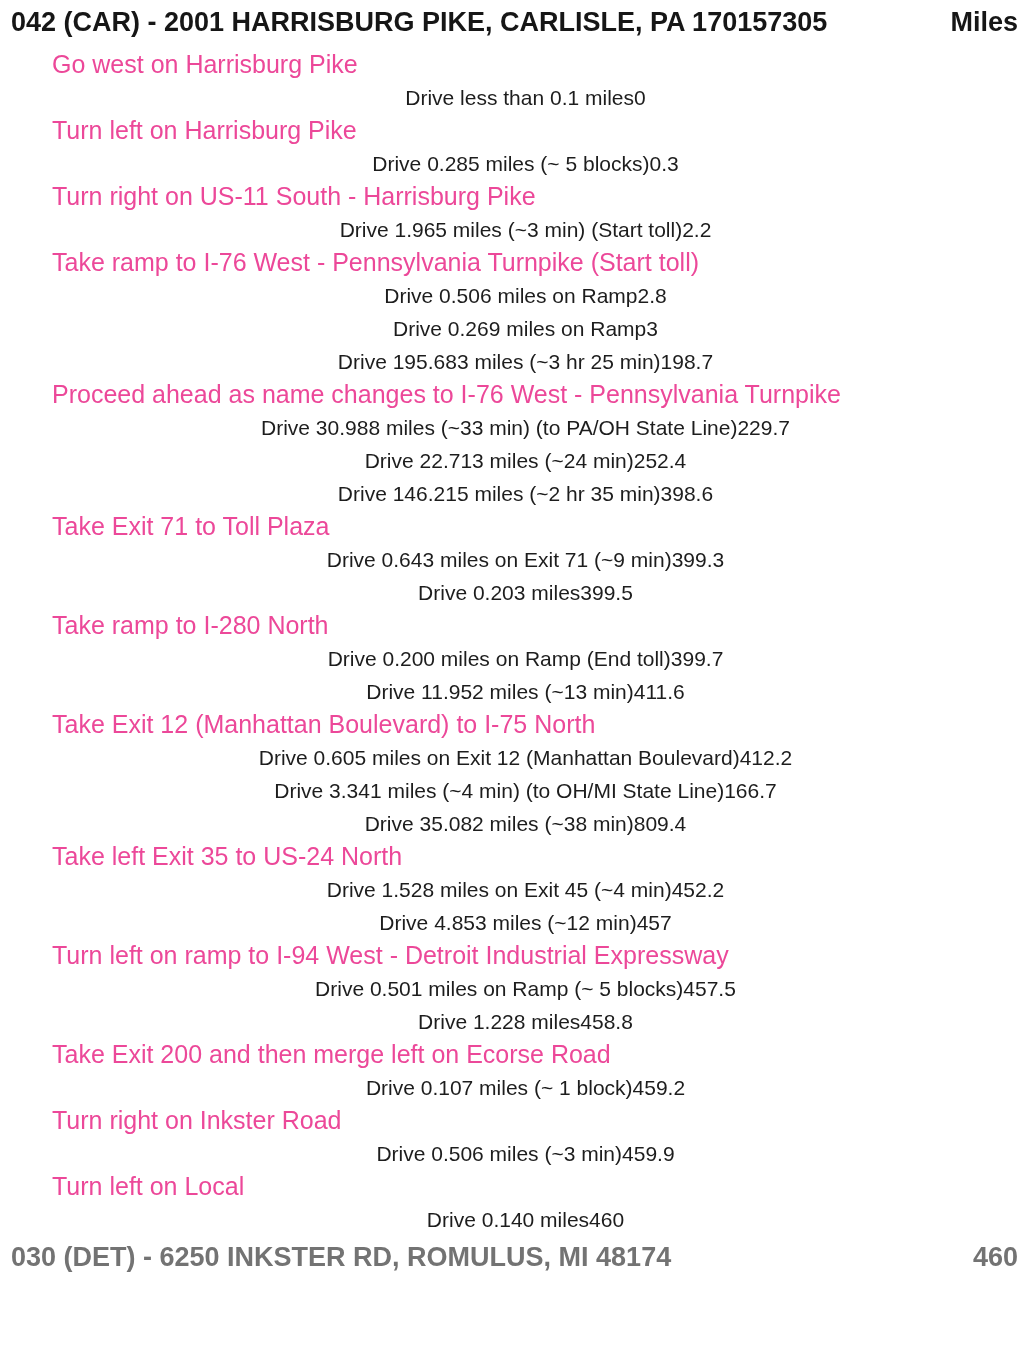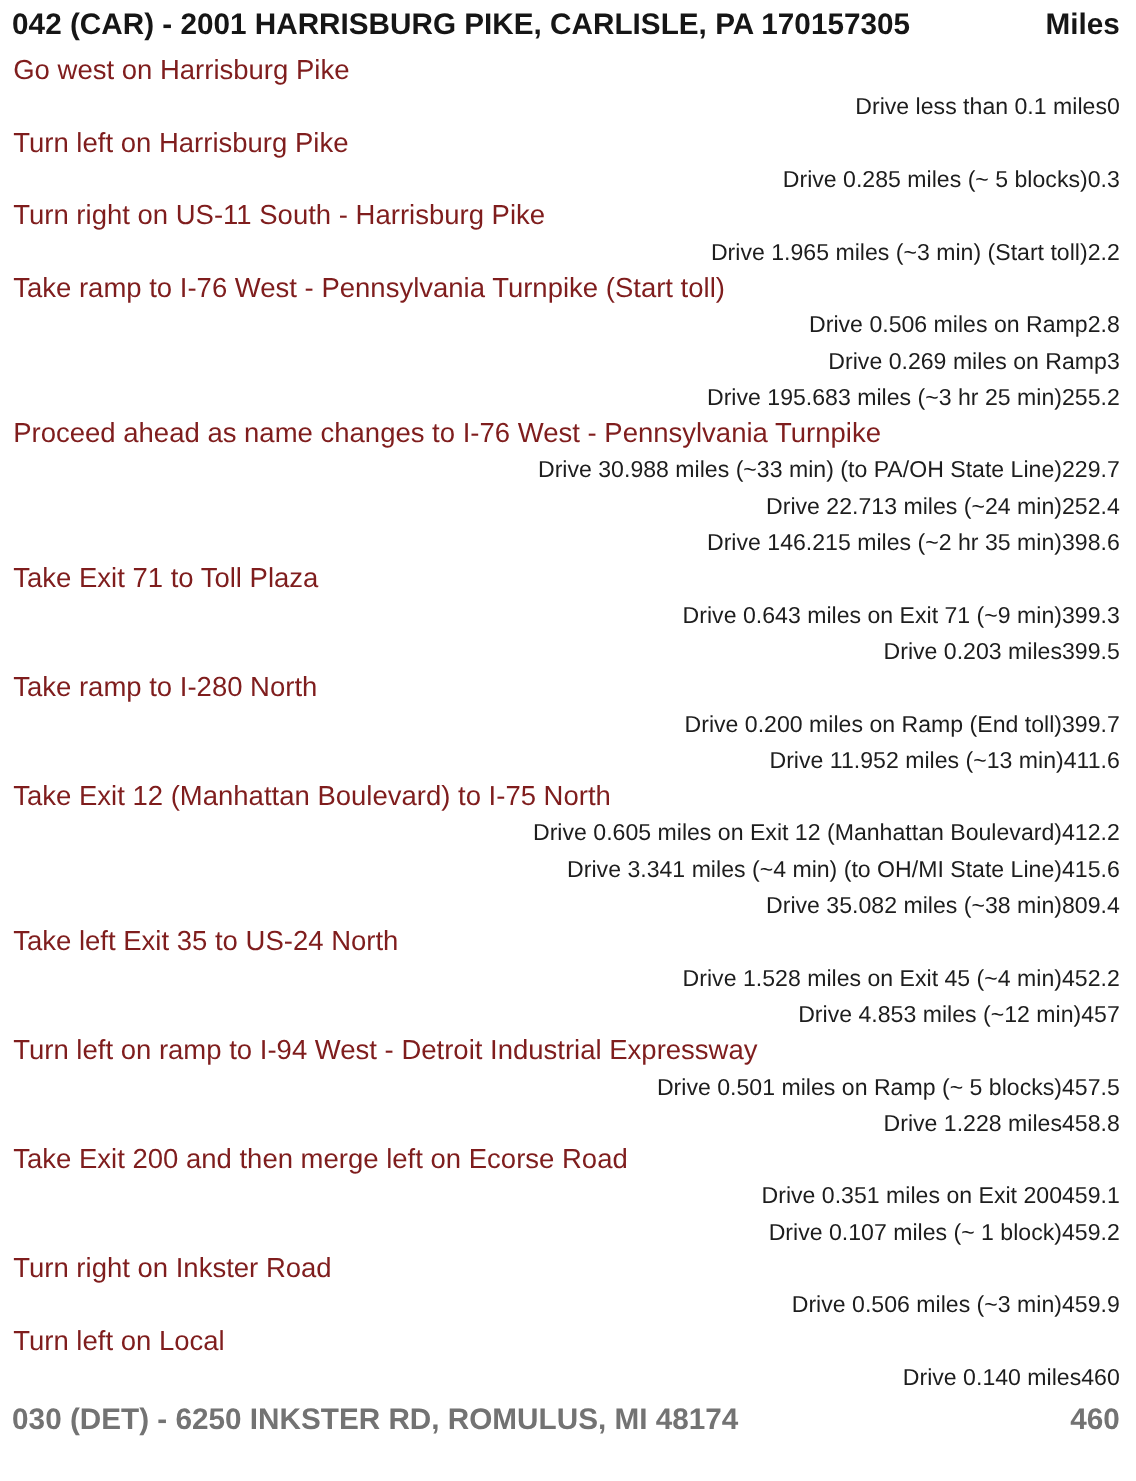--- a/index.html
+++ b/index.html
@@ -31,27 +31,28 @@
   .directions-list {
     width: 100%;
   }
   .maneuver-row {
     display: flex;
     align-items: center;
     height: 33px;
     padding-left: 12px;
     padding-right: 15px;
     font-size: 25px;
-    color: #7f1d1d;
+    color: #ec4899;
     white-space: nowrap;
+    margin-left: 40px;
   }
   .drive-row {
     display: flex;
     align-items: center;
-    justify-content: flex-end;
+    justify-content: center;
     height: 33px;
     padding-left: 33px;
     padding-right: 15px;
     font-size: 21px;
     color: #1d1d1d;
     white-space: nowrap;
   }
   .drive-row .miles-value {
     text-align: right;
   }
@@ -96,21 +97,21 @@
       <div class="drive-row">
         <span>Drive 0.506 miles on Ramp</span>
         <span class="miles-value">2.8</span>
       </div>
       <div class="drive-row">
         <span>Drive 0.269 miles on Ramp</span>
         <span class="miles-value">3</span>
       </div>
       <div class="drive-row">
         <span>Drive 195.683 miles (~3 hr 25 min)</span>
-        <span class="miles-value">255.2</span>
+        <span class="miles-value">198.7</span>
       </div>
       <div class="maneuver-row">Proceed ahead as name changes to I-76 West - Pennsylvania Turnpike</div>
       <div class="drive-row">
         <span>Drive 30.988 miles (~33 min) (to PA/OH State Line)</span>
         <span class="miles-value">229.7</span>
       </div>
       <div class="drive-row">
         <span>Drive 22.713 miles (~24 min)</span>
         <span class="miles-value">252.4</span>
       </div>
@@ -136,21 +137,21 @@
         <span>Drive 11.952 miles (~13 min)</span>
         <span class="miles-value">411.6</span>
       </div>
       <div class="maneuver-row">Take Exit 12 (Manhattan Boulevard) to I-75 North</div>
       <div class="drive-row">
         <span>Drive 0.605 miles on Exit 12 (Manhattan Boulevard)</span>
         <span class="miles-value">412.2</span>
       </div>
       <div class="drive-row">
         <span>Drive 3.341 miles (~4 min) (to OH/MI State Line)</span>
-        <span class="miles-value">415.6</span>
+        <span class="miles-value">166.7</span>
       </div>
       <div class="drive-row">
         <span>Drive 35.082 miles (~38 min)</span>
         <span class="miles-value">809.4</span>
       </div>
       <div class="maneuver-row">Take left Exit 35 to US-24 North</div>
       <div class="drive-row">
         <span>Drive 1.528 miles on Exit 45 (~4 min)</span>
         <span class="miles-value">452.2</span>
       </div>
@@ -162,24 +163,20 @@
       <div class="drive-row">
         <span>Drive 0.501 miles on Ramp (~ 5 blocks)</span>
         <span class="miles-value">457.5</span>
       </div>
       <div class="drive-row">
         <span>Drive 1.228 miles</span>
         <span class="miles-value">458.8</span>
       </div>
       <div class="maneuver-row">Take Exit 200 and then merge left on Ecorse Road</div>
       <div class="drive-row">
-        <span>Drive 0.351 miles on Exit 200</span>
-        <span class="miles-value">459.1</span>
-      </div>
-      <div class="drive-row">
         <span>Drive 0.107 miles (~ 1 block)</span>
         <span class="miles-value">459.2</span>
       </div>
       <div class="maneuver-row">Turn right on Inkster Road</div>
       <div class="drive-row">
         <span>Drive 0.506 miles (~3 min)</span>
         <span class="miles-value">459.9</span>
       </div>
       <div class="maneuver-row">Turn left on Local</div>
       <div class="drive-row">

